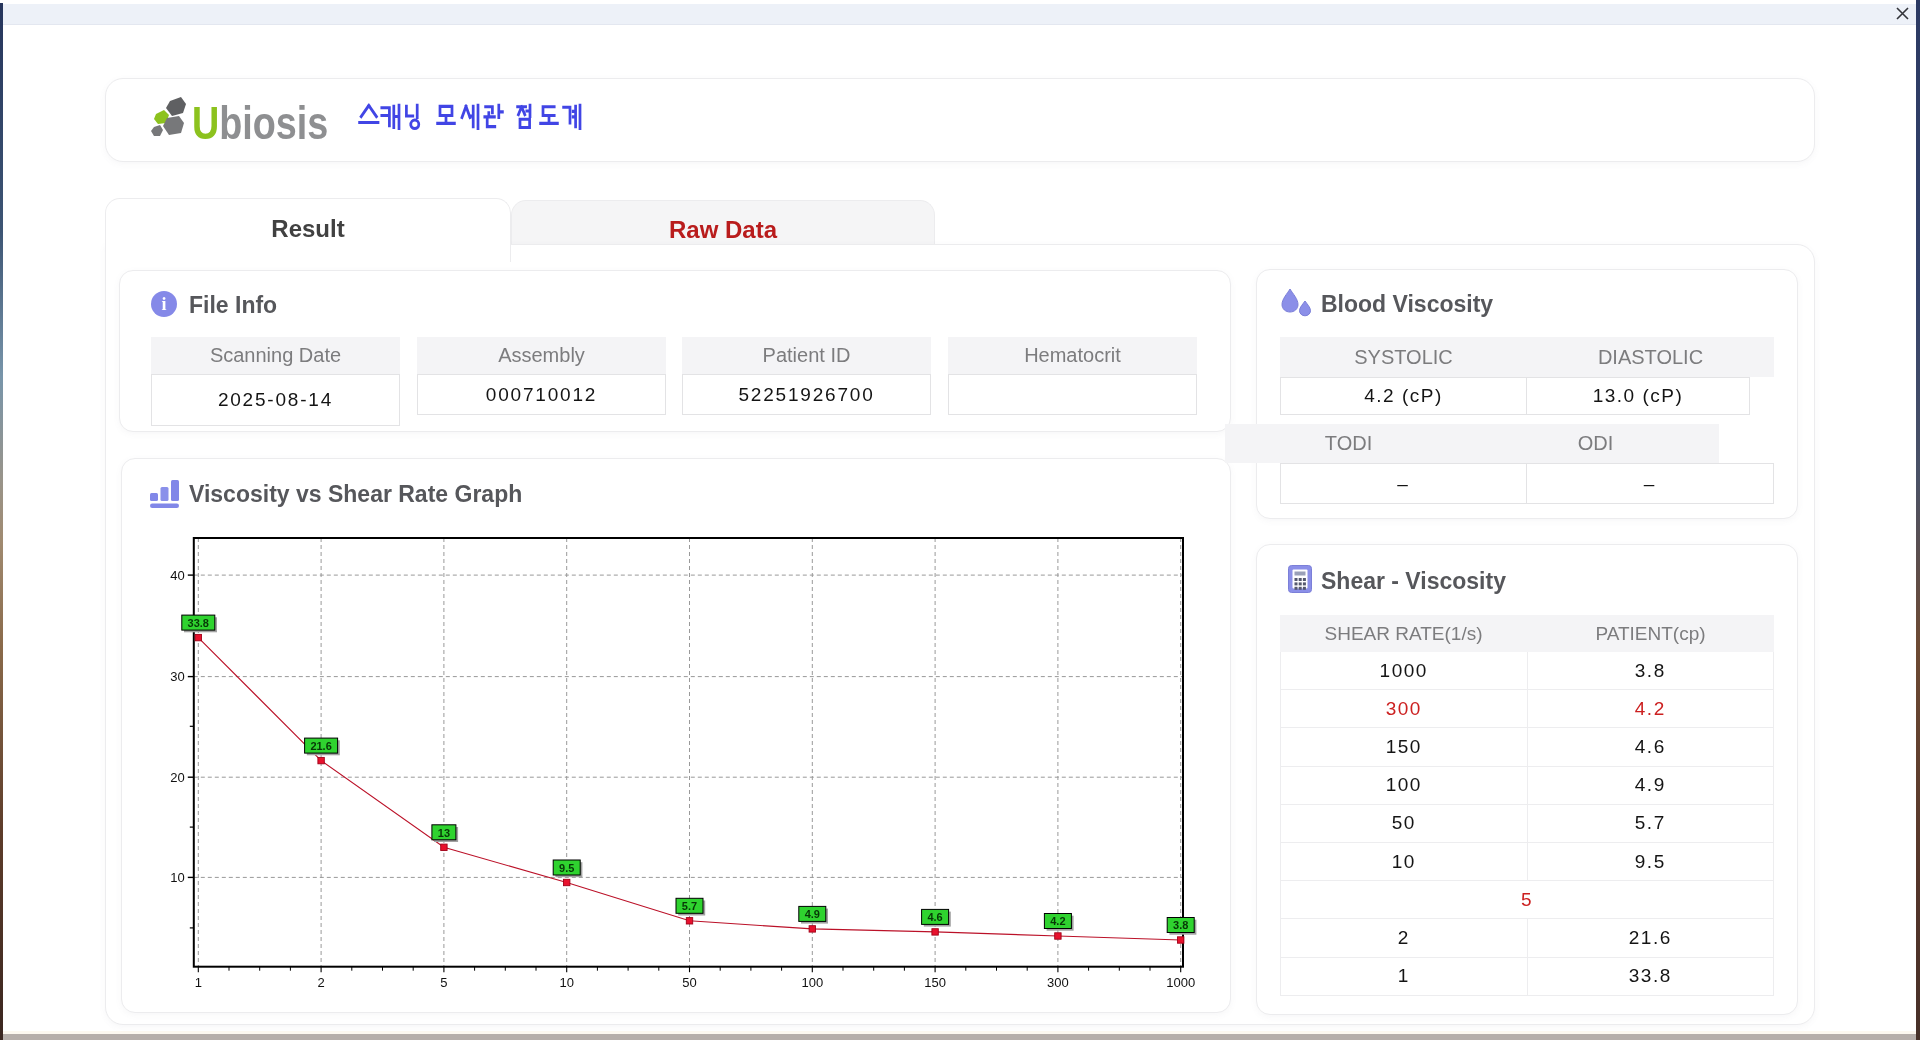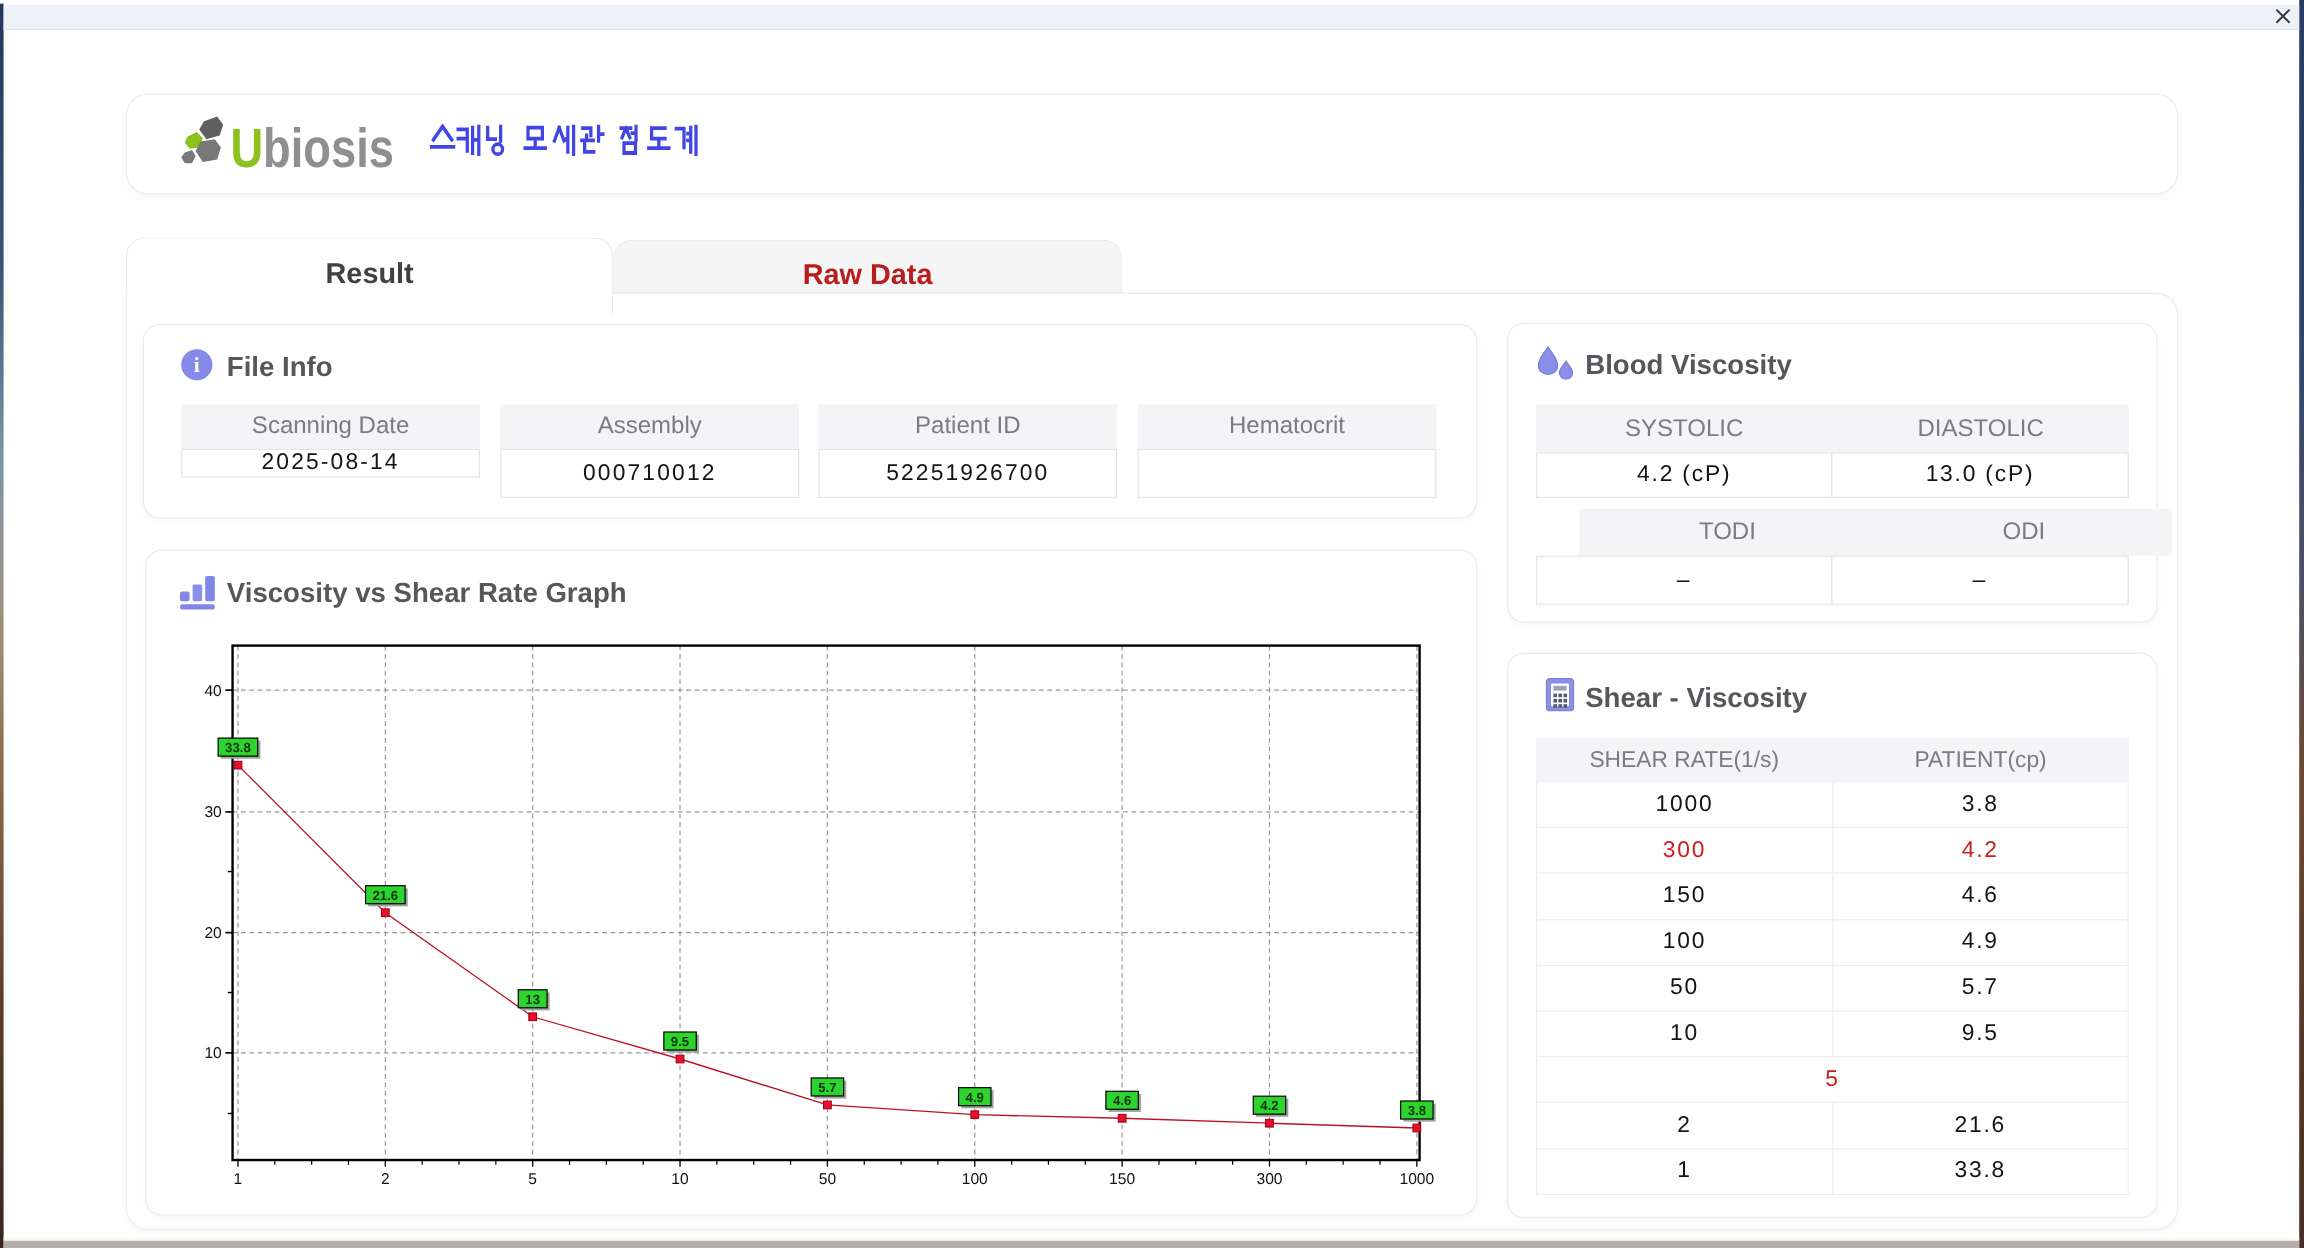--- a/index.html
+++ b/index.html
@@ -69,21 +69,21 @@
 </svg>
 
 <div class="tab tabB">Raw Data</div>
 <div class="card content"></div>
 <div class="tab tabA">Result</div>
 
 <div class="card" style="left:119px;top:270px;width:1112px;height:162px;"></div>
 <div class="icirc" style="left:151px;top:291px;">i</div>
 <div class="title" style="left:189px;top:292px;">File Info</div>
 <div class="fhead" style="left:151px;top:337px;width:249px;height:37px;">Scanning Date</div>
-<div class="fval" style="left:151px;top:374px;width:249px;height:24px;text-align:center;">2025-08-14</div>
+<div class="fval" style="left:151px;top:374px;width:249px;height:52px;text-align:center;">2025-08-14</div>
 <div class="fhead" style="left:417px;top:337px;width:249px;height:37px;">Assembly</div>
 <div class="fval" style="left:417px;top:374px;width:249px;height:41px;">000710012</div>
 <div class="fhead" style="left:682px;top:337px;width:249px;height:37px;">Patient ID</div>
 <div class="fval" style="left:682px;top:374px;width:249px;height:41px;">52251926700</div>
 <div class="fhead" style="left:948px;top:337px;width:249px;height:37px;">Hematocrit</div>
 <div class="fval" style="left:948px;top:374px;width:249px;height:41px;"></div>
 
 <div class="card" style="left:121px;top:458px;width:1110px;height:555px;"></div>
 <svg class="abs" style="left:150px;top:478px;" width="32" height="32" viewBox="0 0 32 32">
 <rect x="0" y="15" width="8" height="8" rx="1.5" fill="#8187e8"></rect>
@@ -204,22 +204,22 @@
 <svg class="abs" style="left:1281px;top:288px;" width="34" height="32" viewBox="0 0 34 32">
 <path d="M9,1 C12,6 17,11 17,16.5 C17,21 13.4,24 9,24 C4.6,24 1,21 1,16.5 C1,11 6,6 9,1 Z" fill="#8b8fe8" stroke="#7b7fd8" stroke-width="1"></path>
 <path d="M24,13 C26,16 29.5,19.3 29.5,22.7 C29.5,25.6 27,27.8 24,27.8 C21,27.8 18.5,25.6 18.5,22.7 C18.5,19.3 22,16 24,13 Z" fill="#8b8fe8" stroke="#7b7fd8" stroke-width="1"></path>
 </svg>
 <div class="title" style="left:1321px;top:291px;">Blood Viscosity</div>
 <div class="fhead" style="left:1280px;top:337px;width:494px;height:40px;justify-content:center;">
     <span style="width:247px;text-align:center;">SYSTOLIC</span>
     <span style="width:247px;text-align:center;">DIASTOLIC</span>
   </div>
 <div class="fval" style="left:1280px;top:377px;width:247px;height:38px;letter-spacing:1.5px;">4.2 (cP)</div>
-<div class="fval" style="left:1526px;top:377px;width:248px;height:38px;letter-spacing:1.5px;">13.0 (cP)</div>
-<div class="fhead" style="left:1316px;top:424px;width:494px;height:39px;">
+<div class="fval" style="left:1526px;top:377px;width:224px;height:38px;letter-spacing:1.5px;">13.0 (cP)</div>
+<div class="fhead" style="left:1225px;top:424px;width:494px;height:39px;">
     <span style="width:247px;text-align:center;">TODI</span>
     <span style="width:247px;text-align:center;">ODI</span>
   </div>
 <div class="fval" style="left:1280px;top:463px;width:247px;height:41px;">–</div>
 <div class="fval" style="left:1526px;top:463px;width:248px;height:41px;">–</div>
 
 <div class="card" style="left:1256px;top:544px;width:542px;height:471px;"></div>
 <svg class="abs" style="left:1288px;top:565px;" width="24" height="28" viewBox="0 0 24 28">
 <rect x="0.5" y="0.5" width="23" height="27" rx="3" fill="#8b8fe8" stroke="#7b7fd8"></rect>
 <rect x="4.5" y="4.5" width="15" height="19" rx="1" fill="#fff"></rect>

